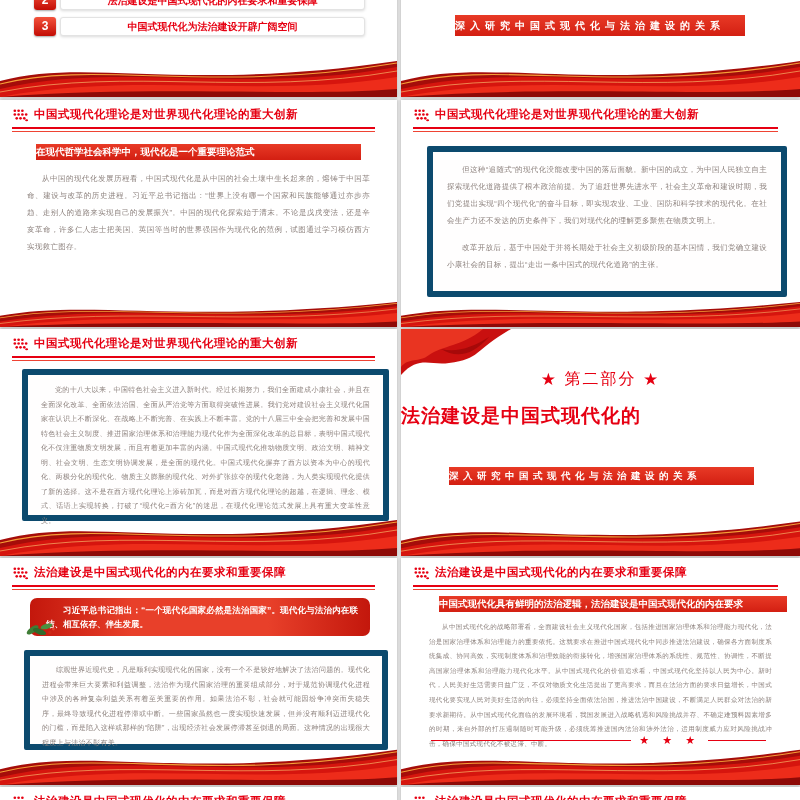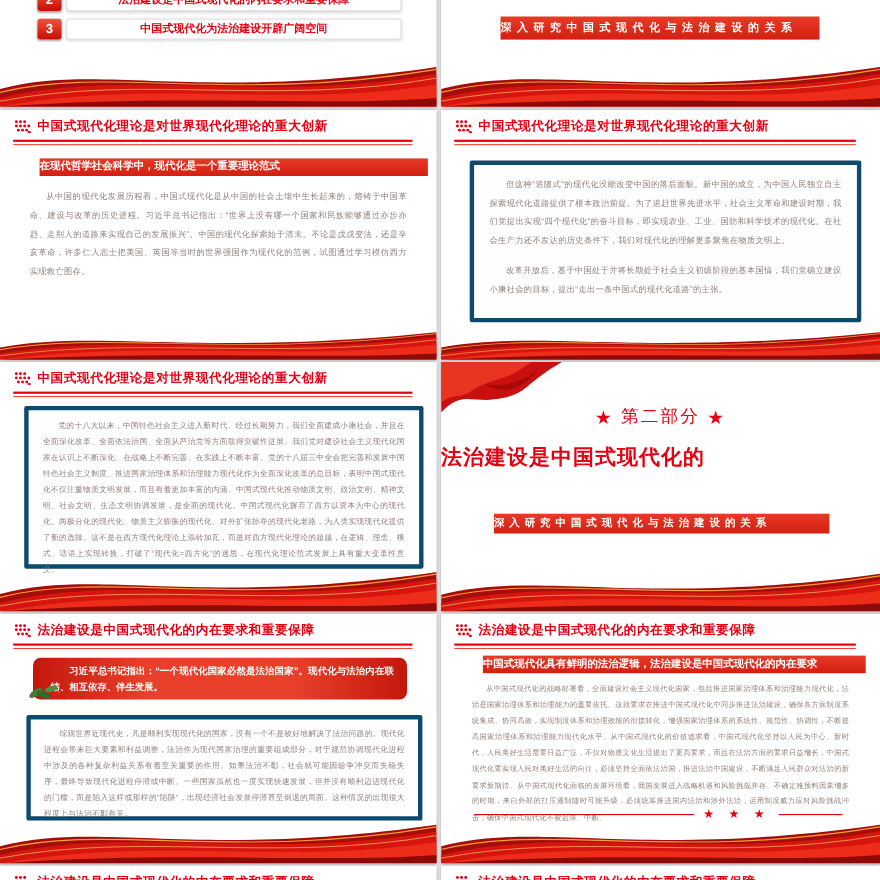--- a/index.html
+++ b/index.html
@@ -22,21 +22,21 @@
 
   
   .banner{position:absolute;background:linear-gradient(180deg,#e83a26,#d31f12);color:#fff;
           font-weight:700;text-align:left;}
   .banner-sm{font-size:9.5px;line-height:16px;height:16px;}
   .banner-spaced{font-size:10px;letter-spacing:5px;line-height:21px;}
 
   
   .body-txt{position:absolute;color:#8d827e;text-align:justify;letter-spacing:.3px;}
   .body-txt p{margin:0 0 10px 0;text-indent:2em;}
-  .tbox{position:absolute;border:4px solid #0c4a6e;border-radius:2px;background:#fffefe;}
+  .tbox{position:absolute;border:6px solid #0c4a6e;border-radius:2px;background:#fffefe;}
 
   
   .agenda-row{position:absolute;left:34px;right:32px;display:flex;gap:4px;height:19px;}
   .agenda-num{width:22px;height:19px;border-radius:3px;background:linear-gradient(180deg,#f3533c,#c30d05);
               color:#fff;font-weight:700;font-size:12px;line-height:19px;text-align:center;
               box-shadow:0 1px 2px rgba(0,0,0,.35);}
   .agenda-box{flex:1;background:#fff;border:1px solid #e3e3e3;border-radius:3px;
               box-shadow:0 1px 3px rgba(0,0,0,.15);color:#e60012;font-weight:700;font-size:10px;
               line-height:18px;text-align:center;white-space:nowrap;overflow:hidden;}
 
@@ -130,21 +130,21 @@
 
   <section class="slide" style="left:0;top:100px;">
     <div class="hdr">
       <svg class="dots" viewBox="0 0 18 14">
           <use href="#dots-glyph"></use>
         </svg>
       <span class="hdr-title">中国式现代化理论是对世界现代化理论的重大创新</span>
     </div>
     <div class="hl1"></div>
     <div class="hl2"></div>
-    <div class="banner banner-sm" style="left:36px;top:44px;width:353px;">在现代哲学社会科学中，现代化是一个重要理论范式</div>
+    <div class="banner banner-sm" style="left:36px;top:44px;width:325px;">在现代哲学社会科学中，现代化是一个重要理论范式</div>
     <div class="body-txt" style="left:27px;right:27px;top:70px;font-size:7.5px;line-height:17px;">
       <p>从中国的现代化发展历程看，中国式现代化是从中国的社会土壤中生长起来的，熔铸于中国革命、建设与改革的历史进程。习近平总书记指出：“世界上没有哪一个国家和民族能够通过亦步亦趋、走别人的道路来实现自己的发展振兴”。中国的现代化探索始于清末。不论是戊戌变法，还是辛亥革命，许多仁人志士把美国、英国等当时的世界强国作为现代化的范例，试图通过学习模仿西方实现救亡图存。</p>
     </div>
     <div class="ribbon" style="height:32px">
       <svg viewBox="0 0 400 46" preserveAspectRatio="none">
           <use href="#ribbon-glyph"></use>
         </svg>
     </div>
   </section>
 

